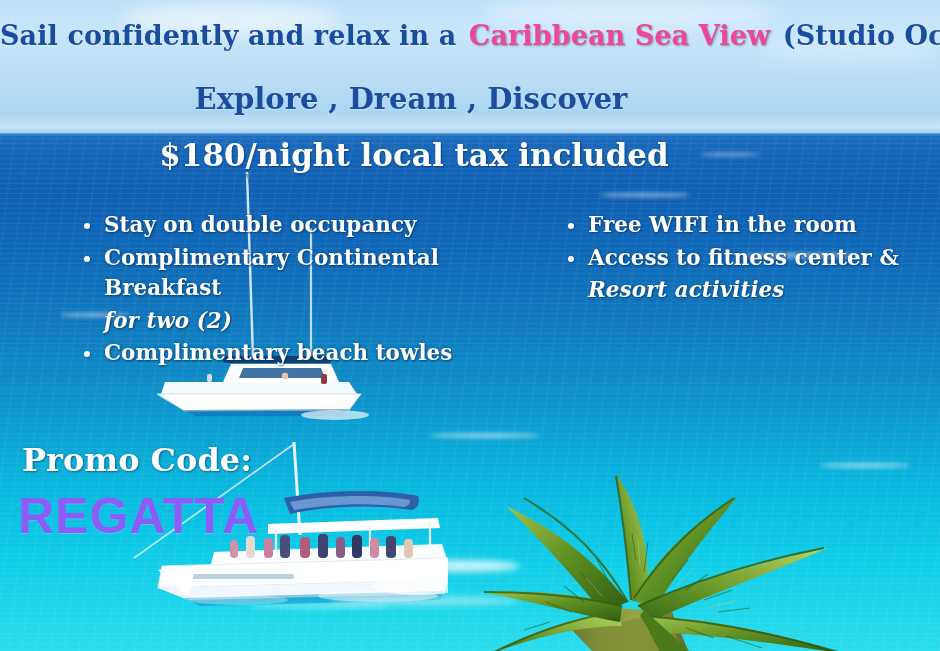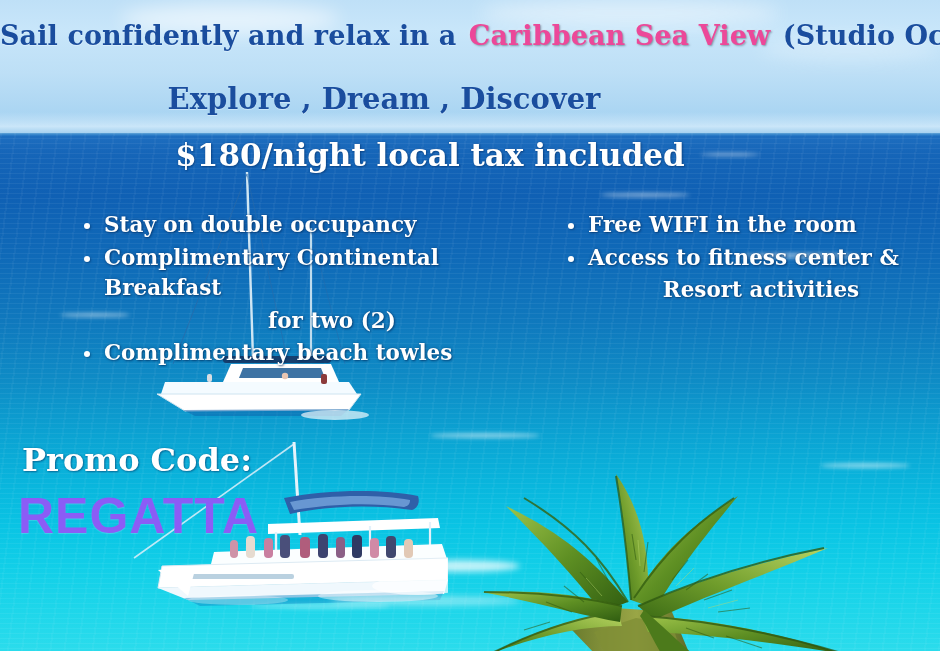--- a/index.html
+++ b/index.html
@@ -97,26 +97,27 @@
     font-size:27px;letter-spacing:.1px;
   }
   #headline .seg{display:inline;}
   #headline .mid{
     color:#ec4899;
     text-shadow:1px 1px 2px rgba(60,80,100,.55), 0 0 3px rgba(255,255,255,.5);
     padding:0 3px;
   }
 
   #tagline{
-    left:8px;top:82px;width:752px;text-align:center;
+    left:0;top:82px;width:752px;text-align:center;
     font-size:29px;
+    padding-left:35px;
   }
 
   #price{
-    left:16px;top:137px;width:828px;text-align:center;
+    left:0;top:137px;width:828px;text-align:center;
     font-size:31px;
   }
 
   .bullets{
     position:absolute;
     list-style:none;margin:12px;padding:0;
   }
   .bullets li{
     position:relative;
     font-family:"DejaVu Serif","Liberation Serif",serif;
@@ -130,21 +131,21 @@
   }
   .bullets li::before{
     content:"";
     position:absolute;left:4px;top:.62em;
     width:6px;height:6px;border-radius:50%;
     background:#fff;
     box-shadow:1px 1px 2px rgba(0,45,95,.5);
   }
   .bullets li.cont{padding-left:24px;}
   .bullets li.cont::before{display:none;}
-  .bullets li .ctr{display:block;text-align:center;}
+  .bullets li .ctr{display:block;font-style:italic;}
 
   #bullets-left{left:68px;top:198px;width:480px;}
   #bullets-right{left:552px;top:198px;width:370px;}
 
   #promo-label{
     left:22px;top:441px;
     font-size:32px;
   }
   #promo-code{
     left:18px;top:487px;

